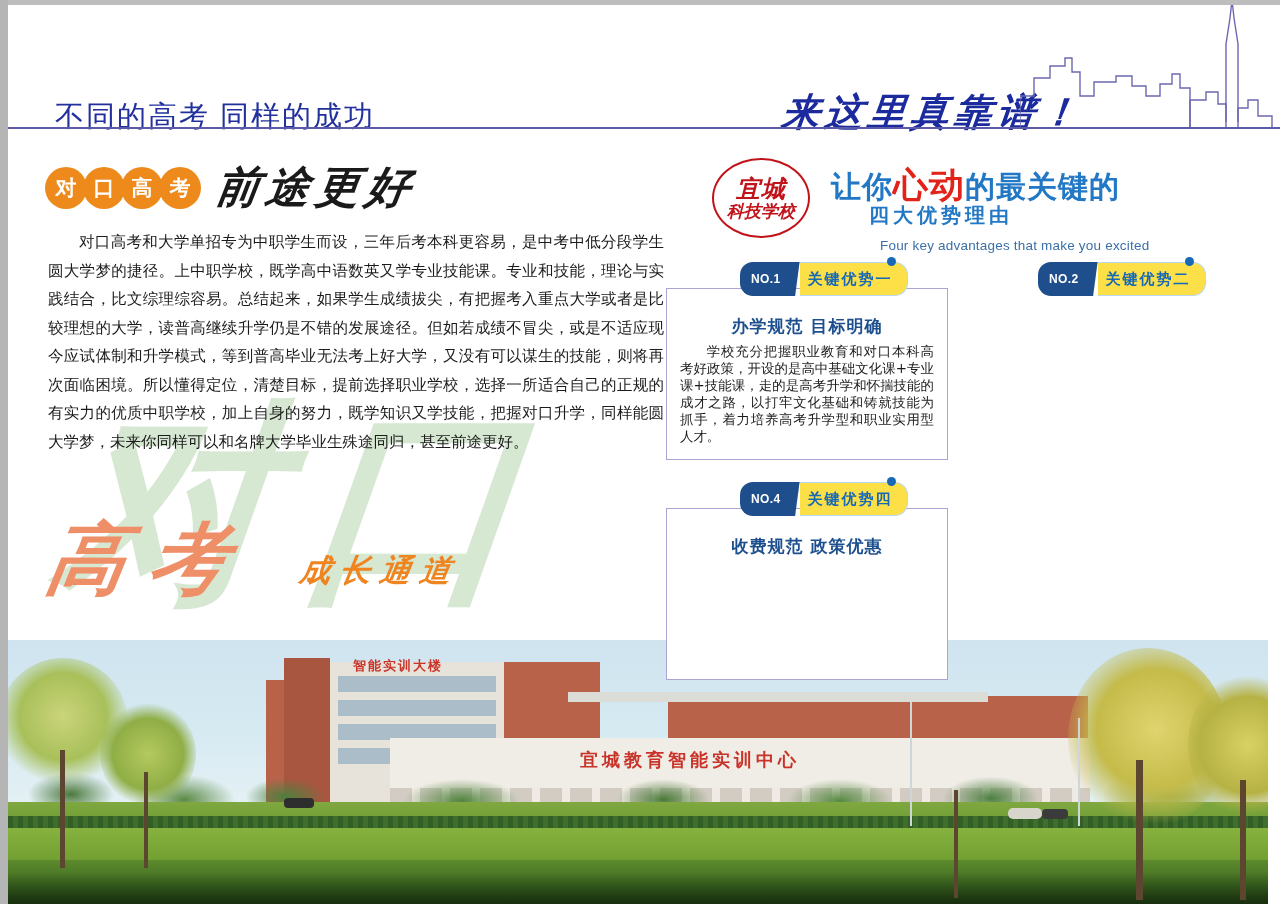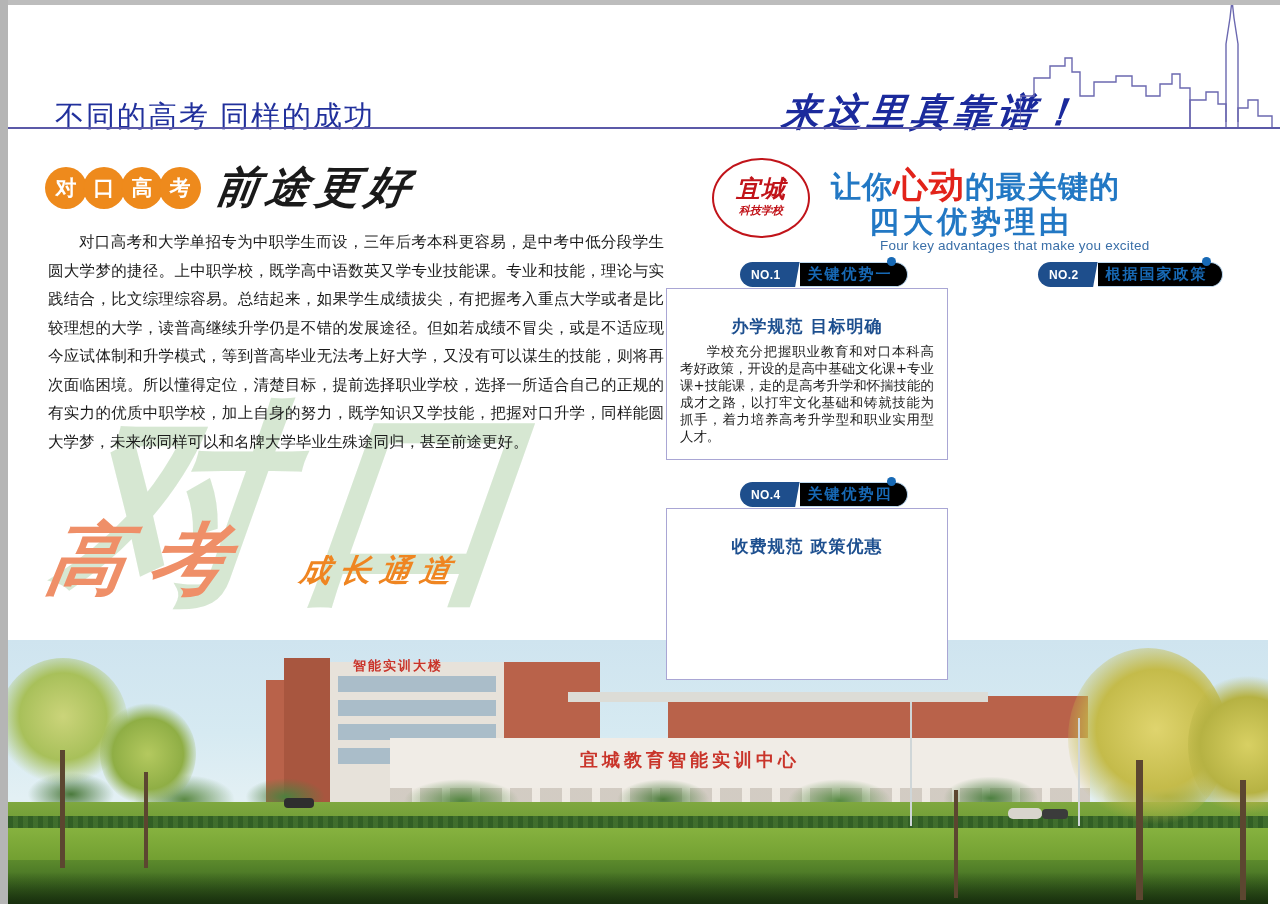--- a/index.html
+++ b/index.html
@@ -96,57 +96,57 @@
   .right-col{position:absolute;left:666px;top:150px;width:580px;height:480px;z-index:10;}
 
   .logo{
     position:absolute;left:46px;top:8px;width:94px;height:76px;
     border:2px solid #c1141a;border-radius:50%;
     color:#c1141a;display:flex;flex-direction:column;
     align-items:center;justify-content:center;
     font-family:"DejaVu Serif",serif;font-weight:bold;font-style:italic;
   }
   .logo-main{font-size:24px;letter-spacing:1px;line-height:24px;}
-  .logo-sub{font-size:11px;letter-spacing:0px;line-height:16px;margin-top:2px;}
+  .logo-sub{font-size:17px;letter-spacing:0px;line-height:16px;margin-top:2px;}
 
   .rt-line1{
     position:absolute;left:165px;top:12px;white-space:nowrap;
     font-size:30px;font-weight:bold;color:#2278c4;letter-spacing:1px;
   }
   .rt-line1 .hot{color:#e2231a;font-size:35px;}
   .rt-line2{
     position:absolute;left:203px;top:52px;white-space:nowrap;
-    font-size:30px;font-weight:bold;color:#2278c4;letter-spacing:4px;
+    font-size:20px;font-weight:bold;color:#2278c4;letter-spacing:4px;
   }
   .rt-en{
     position:absolute;left:214px;top:88px;white-space:nowrap;
     font-size:13.5px;color:#3a6fa8;letter-spacing:.2px;
     font-family:"Liberation Sans",sans-serif;
   }
 
   
   .cards{position:absolute;left:0px;top:112px;width:580px;display:grid;
          grid-template-columns:1fr 1fr;gap:22px 16px;}
   .card{position:relative;padding-top:26px;}
   .card-tab{
-    position:absolute;left:74px;top:0;height:25px;
+    position:absolute;left:74px;top:0;height:34px;
     display:flex;align-items:stretch;z-index:4;
   }
   .tab-no{
     background:#1e4e8c;color:#fff;
     font-size:12px;font-weight:bold;letter-spacing:.4px;
     display:flex;align-items:center;padding:0 9px 0 11px;
     border-radius:13px 0 0 13px;
     font-family:"Liberation Sans",sans-serif;
     transform:skewX(0deg);
   }
   .tab-slash{width:10px;background:#1e4e8c;
     clip-path:polygon(0 0,100% 0,55% 100%,0 100%);}
   .tab-name{
-    background:#000000;color:#1769b5;
+    background:#fde047;color:#1769b5;
     font-size:15px;font-weight:bold;letter-spacing:2px;
     display:flex;align-items:center;padding:0 14px 0 8px;
     border-radius:0 13px 13px 0;
     border:1px solid #bcd8f0;border-left:none;text-align:right;
   }
   .tab-dot{
     position:absolute;right:12px;top:-5px;
     width:9px;height:9px;border-radius:50%;background:#1769b5;
   }
   .card-box{
@@ -278,21 +278,21 @@
         <div class="card-box">
           <div class="card-title">办学规范  目标明确</div>
           <div class="card-body">学校充分把握职业教育和对口本科高考好政策，开设的是高中基础文化课+专业课+技能课，走的是高考升学和怀揣技能的成才之路，以打牢文化基础和铸就技能为抓手，着力培养高考升学型和职业实用型人才。</div>
         </div>
       </div>
 
       <div class="card">
         <div class="card-tab">
           <span class="tab-no">NO.2</span>
           <span class="tab-slash"></span>
-          <span class="tab-name">根据国家政策</span>
+          <span class="tab-name">关键优势二</span>
           <span class="tab-dot"></span>
         </div>
       </div>
 
 
       <div class="card">
         <div class="card-tab">
           <span class="tab-no">NO.4</span>
           <span class="tab-slash"></span>
           <span class="tab-name">关键优势四</span>

